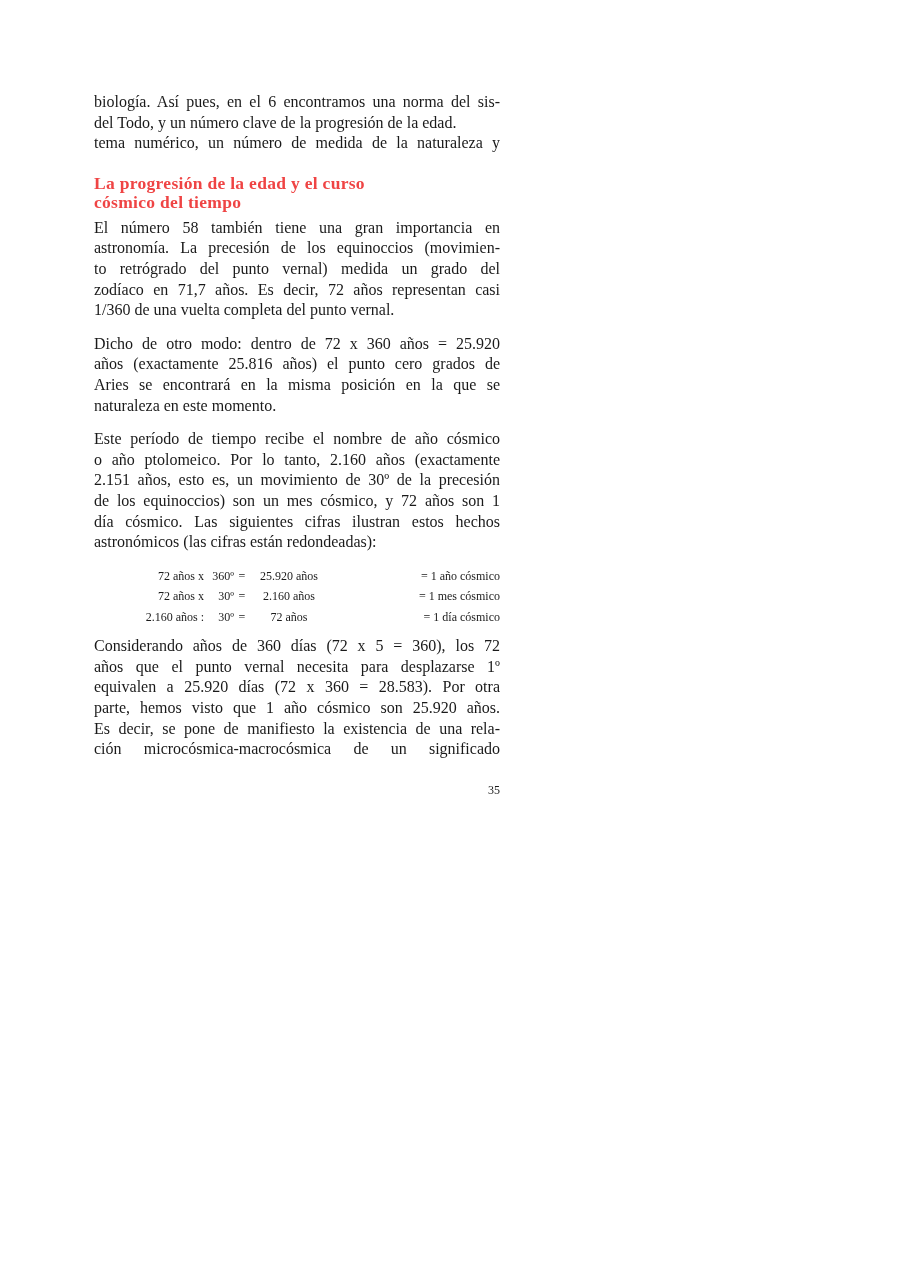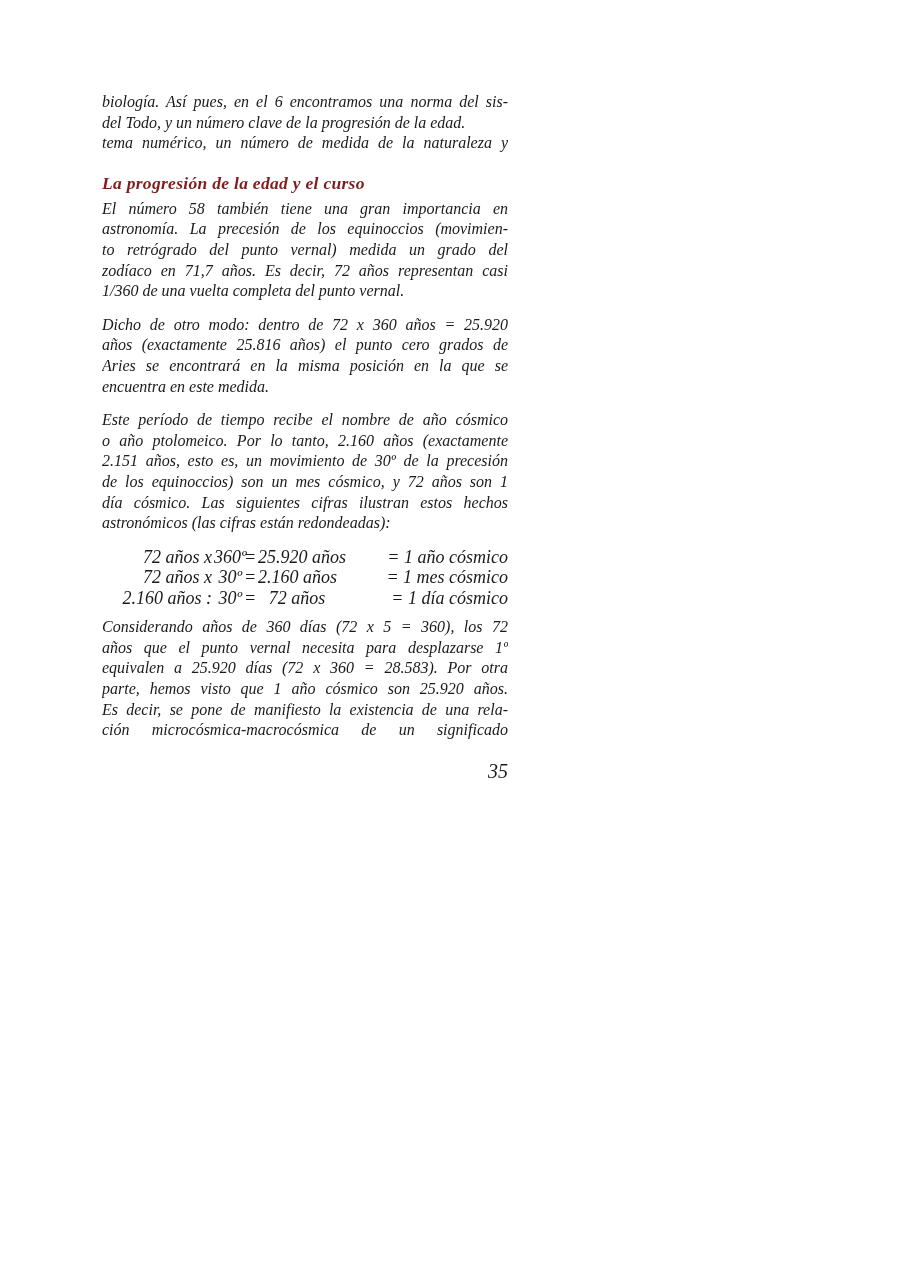--- a/index.html
+++ b/index.html
@@ -1,66 +1,67 @@
 <!DOCTYPE html>
 <html><head>
   <meta charset="utf-8">
   <style>
     html, body { margin: 0; padding: 0; background: #ffffff; }
     body { width: 905px; height: 1280px; position: relative; overflow: hidden; }
     .page {
-      position: absolute; left: 102px; top: 92px; width: 406px;
+      position: absolute; left: 94px; top: 92px; width: 406px;
       font-family: "Liberation Serif", "DejaVu Serif", serif;
-      color: #1a1a1a; font-size: 16px; line-height: 20.6px; font-style: italic;
+      color: #1a1a1a; font-size: 16px; line-height: 20.6px;
     }
     .line { display: block; white-space: nowrap; height: 20.6px; }
     .line.j { text-align: justify; text-align-last: justify; white-space: normal; overflow: hidden; }
     .para { margin: 0 0 13px 0; }
     h2 {
       margin: 0 0 0 0; font-size: 17.5px; line-height: 19px; font-weight: bold;
-      letter-spacing: 0.3px; color: #7f1d1d;
+      letter-spacing: 0.3px; color: #ef4444;
     }
     .heading { margin-top: 20px; margin-bottom: 6px; }
-    .table { margin: 4px 0 9px 0; font-size: 18px; line-height: 20.5px; }
+    .table { margin: 4px 0 9px 0; font-size: 12px; line-height: 20.5px; }
     .trow { display: flex; height: 20.5px; white-space: nowrap; }
     .c1 { width: 110px; text-align: right; padding-right: 2px; }
     .c2 { width: 28px; text-align: right; }
     .c3 { width: 16px; text-align: center; }
     .c4 { width: 78px; text-align: center; padding-right: 4px; }
     .c5 { flex: 1; text-align: right; }
-    .pagenum { margin-top: 20px; text-align: right; font-size: 20px; }
+    .pagenum { margin-top: 20px; text-align: right; font-size: 12px; }
   </style>
 </head>
 <body>
 
 <div class="page">
 
   <div class="para">
     <span class="line j">biología. Así pues, en el 6 encontramos una norma del sis-</span>
     <span class="line">del Todo, y un número clave de la progresión de la edad.</span>
     <span class="line j">tema numérico, un número de medida de la naturaleza y</span>
   </div>
 
   <div class="heading">
     <h2>La progresión de la edad y el curso</h2>
+    <h2>cósmico del tiempo</h2>
   </div>
 
   <div class="para">
     <span class="line j">El número 58 también tiene una gran importancia en</span>
     <span class="line j">astronomía. La precesión de los equinoccios (movimien-</span>
     <span class="line j">to retrógrado del punto vernal) medida un grado del</span>
     <span class="line j">zodíaco en 71,7 años. Es decir, 72 años representan casi</span>
     <span class="line">1/360 de una vuelta completa del punto vernal.</span>
   </div>
 
   <div class="para">
     <span class="line j">Dicho de otro modo: dentro de 72 x 360 años = 25.920</span>
     <span class="line j">años (exactamente 25.816 años) el punto cero grados de</span>
     <span class="line j">Aries se encontrará en la misma posición en la que se</span>
-    <span class="line">encuentra en este medida.</span>
+    <span class="line">naturaleza en este momento.</span>
   </div>
 
   <div class="para">
     <span class="line j">Este período de tiempo recibe el nombre de año cósmico</span>
     <span class="line j">o año ptolomeico. Por lo tanto, 2.160 años (exactamente</span>
     <span class="line j">2.151 años, esto es, un movimiento de 30º de la precesión</span>
     <span class="line j">de los equinoccios) son un mes cósmico, y 72 años son 1</span>
     <span class="line j">día cósmico. Las siguientes cifras ilustran estos hechos</span>
     <span class="line">astronómicos (las cifras están redondeadas):</span>
   </div>

